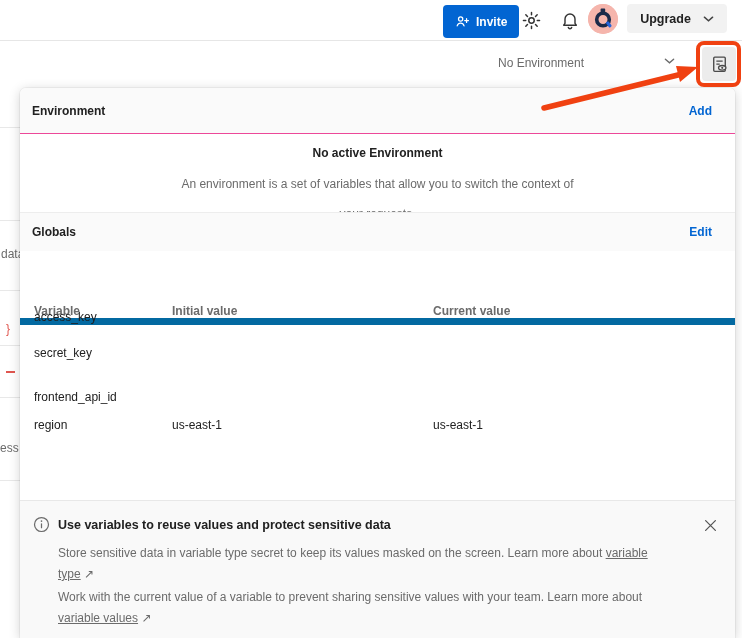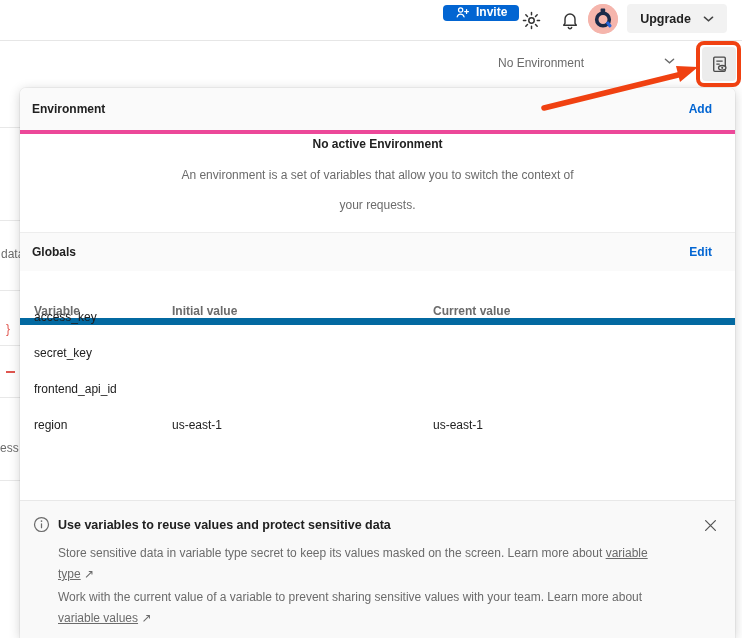--- a/index.html
+++ b/index.html
@@ -6,23 +6,23 @@
   html,body { background:#ffffff; }
   #screen {
     position:relative; width:742px; height:638px; overflow:hidden;
     background:#ffffff; font-family:"Liberation Sans", sans-serif;
     color:#212121; font-size:12px;
   }
   
   .topbar { position:absolute; top:0; left:0; right:0; height:40px; background:#fff; z-index:1; }
   .top-divider { position:absolute; top:40px; left:0; right:0; height:1px; background:#e6e6e6; }
   .invite-btn {
-    position:absolute; left:443px; top:5px; height:16px; padding:0 12px;
+    position:absolute; left:443px; top:5px; height:33px; padding:0 12px;
     background:#0265d2; border:none; border-radius:4px; color:#fff;
-    font-size:12px; font-weight:700; display:flex; align-items:flex-start; gap:6px; cursor:pointer;
+    font-size:12px; font-weight:700; display:flex; align-items:center; gap:6px; cursor:pointer;
     font-family:"Liberation Sans", sans-serif;
   }
   .icon-btn { position:absolute; top:7px; width:26px; height:26px; background:none; border:none;
     display:flex; align-items:center; justify-content:center; cursor:pointer; }
   .gear-btn { left:518px; }
   .bell-btn { left:557px; }
   .avatar { position:absolute; left:588px; top:4px; width:30px; height:30px; border-radius:50%;
     background:#f5b5ac; display:flex; align-items:center; justify-content:center; cursor:pointer; overflow:hidden; }
   .upgrade-btn {
     position:absolute; left:627px; top:4px; width:100px; height:29px; background:#f2f2f2;
@@ -41,38 +41,38 @@
     border:4px solid #f04111; border-radius:8px; z-index:5; pointer-events:none; }
   .red-arrow { position:absolute; left:530px; top:58px; z-index:6; pointer-events:none; }
   
   .bg-frag { position:absolute; z-index:0; color:#6b6b6b; white-space:nowrap; }
   .bg-line { position:absolute; z-index:0; left:0; width:20px; height:1px; background:#e8e8e8; }
   
   .panel { position:absolute; left:20px; top:88px; width:715px; height:550px; background:#fff;
     border-radius:6px 6px 0 0; box-shadow:0 2px 12px rgba(0,0,0,0.18), 0 0 0 1px rgba(0,0,0,0.04);
     z-index:2; }
   .env-header { position:absolute; top:0; left:0; right:0; height:46px; background:#fafafa;
-    border-bottom:4px solid #ec4899; border-radius:6px 6px 0 0;
+    border-bottom:1px solid #ec4899; border-radius:6px 6px 0 0;
     display:flex; align-items:center; justify-content:space-between; padding:0 23px 0 12px; }
   .section-title { font-weight:700; color:#212121; }
   .link-btn { background:none; border:none; color:#0265d2; font-weight:700; font-size:12px;
     cursor:pointer; font-family:"Liberation Sans", sans-serif;text-align:right; }
   .empty-state { position:absolute; top:46px; left:0; right:0; height:91px; text-align:center; }
-  .empty-title { margin-top:3px; font-weight:700; color:#212121; }
+  .empty-title { margin-top:12px; font-weight:700; color:#212121; }
   .empty-desc { margin:9px auto 0; width:410px; color:#6b6b6b; line-height:30px; }
-  .globals-header { position:absolute; top:144px; left:0; right:0; height:39px; background:#fafafa;
+  .globals-header { position:absolute; top:124px; left:0; right:0; height:39px; background:#fafafa;
     border-top:1px solid #ededed; display:flex; align-items:center; justify-content:space-between;
     padding:0 23px 0 12px; }
   .table-header { position:absolute; top:176px; left:0; right:0; height:29px;
     border-bottom:7px solid #0369a1;margin-top:32px; }
   .table-header span { position:absolute; top:8px; color:#6b6b6b; font-weight:600; }
   .col1 { left:14px; } .col2 { left:152px; } .col3 { left:413px; }
   .var-row { position:absolute; left:0; right:0; height:36px; }
   .var-row span { position:absolute; top:11px; color:#212121; }
-  .row0 { top:211px; } .row1 { top:247px; } .row2 { top:283px; } .row3 { top:319px; }
+  .row0 { top:211px; } .row1 { top:247px; } .row2 { top:291px; } .row3 { top:319px; }
   
   .banner { position:absolute; top:412px; left:0; right:0; bottom:0; background:#f9f9f9;
     border-top:1px solid #e8e8e8; }
   .banner-info-icon { position:absolute; left:13px; top:15px; }
   .banner-title { position:absolute; left:38px; top:17px; font-size:12.5px; font-weight:700; color:#212121;text-align:right; }
   .banner-close { position:absolute; right:14px; top:13px; width:22px; height:22px; background:none;
     border:none; display:flex; align-items:center; justify-content:center; cursor:pointer; }
   .banner-body { position:absolute; left:38px; top:42px; width:598px; color:#6b6b6b; line-height:21px; }
   .banner-body p { margin:0 0 2px 0; }
   .inline-link { color:#6b6b6b; text-decoration:underline; cursor:pointer; }

